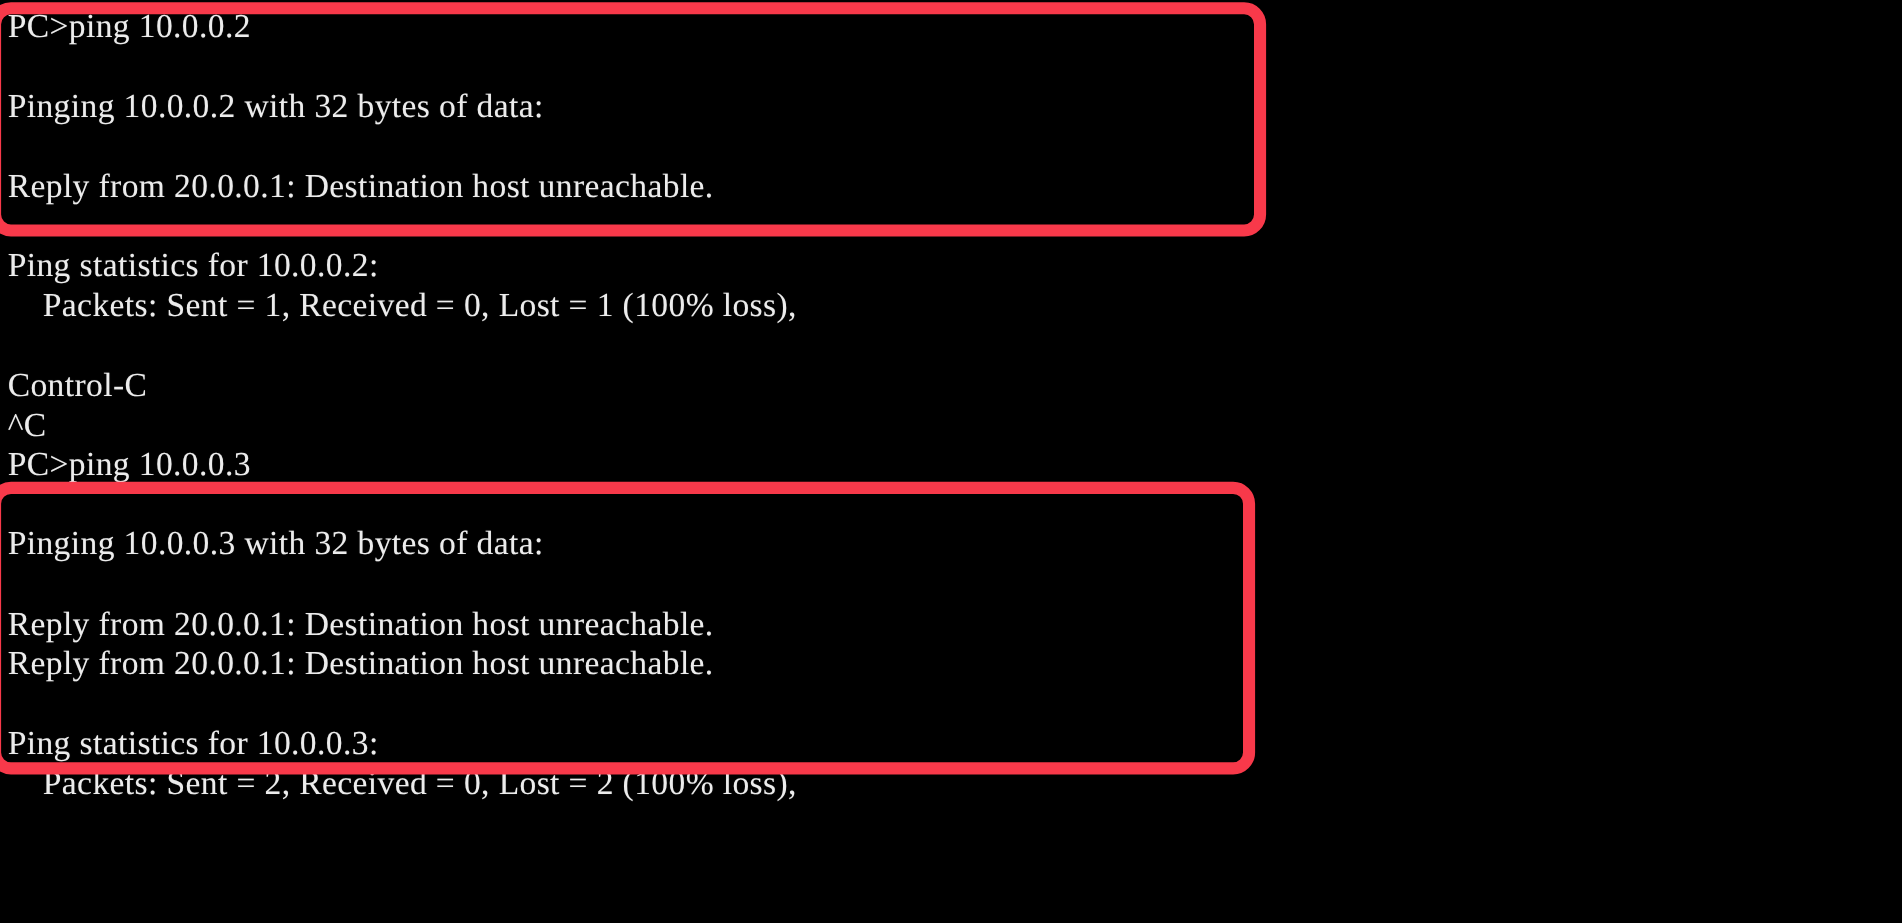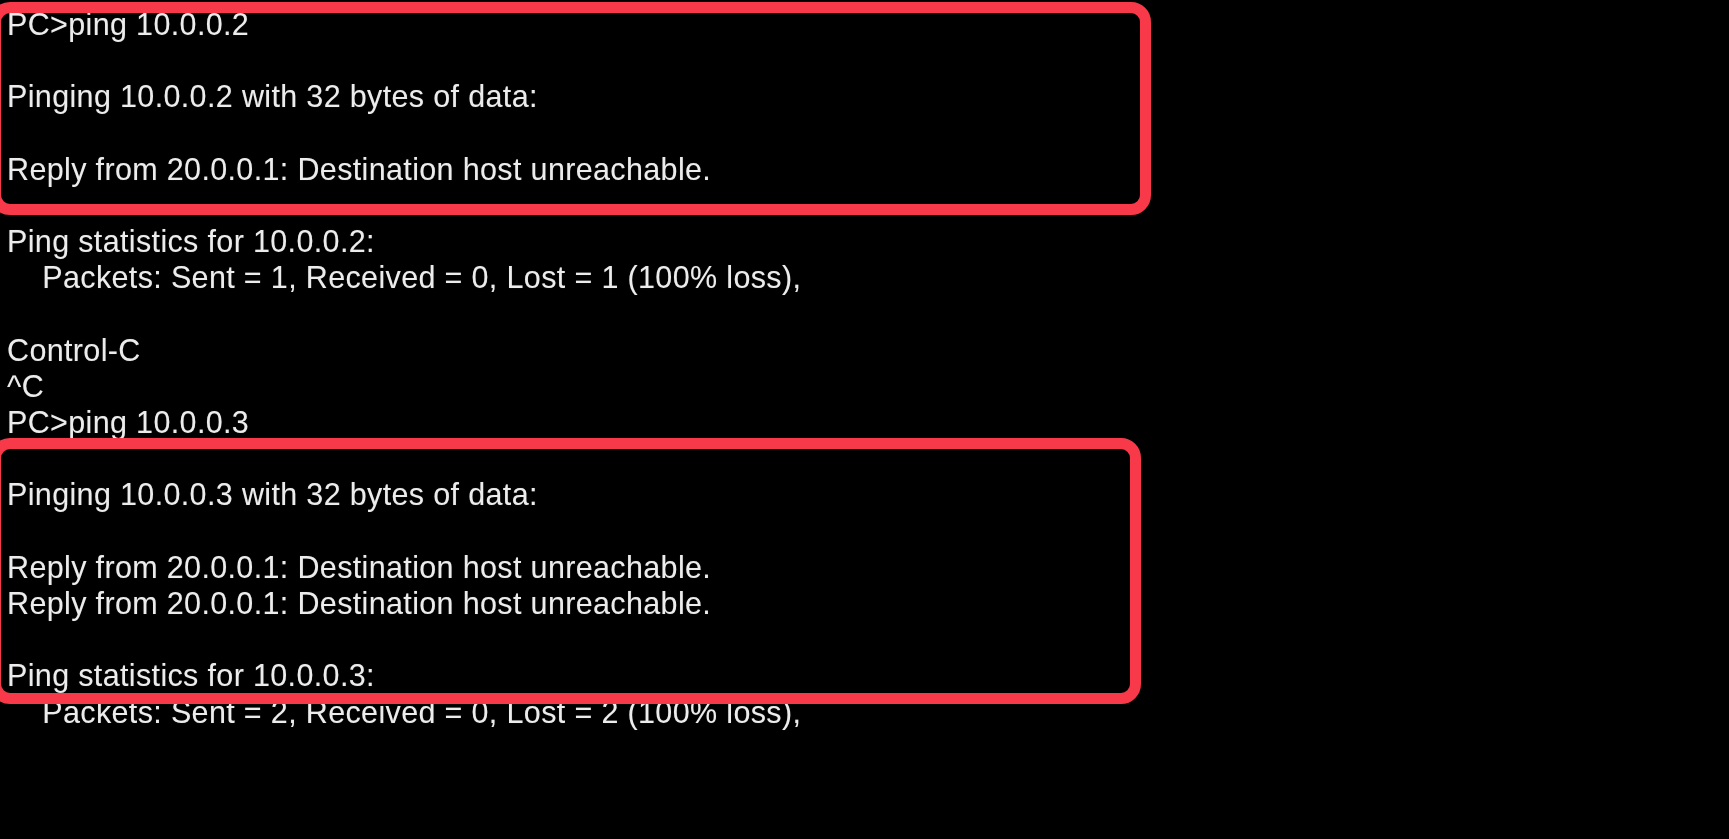--- a/index.html
+++ b/index.html
@@ -25,21 +25,21 @@
   #console-output {
     position: absolute;
     left: 0;
     top: 0;
     width: 1729px;
     height: 839px;
     margin: 0;
     padding: 6px 0 18px 7px;
     box-sizing: border-box;
     color: #ECECEC;
-    font-family: Liberation Sans, sans-serif;
+    font-family: Liberation Serif, serif;
     font-size: 30.5px;
     line-height: 36.2px;
     letter-spacing: 0.35px;
     white-space: pre;
     z-index: 1;
     text-shadow: 0 0 1px rgba(255,255,255,0.25);
   }
   .console-line {
     display: block;
     height: 36.2px;

